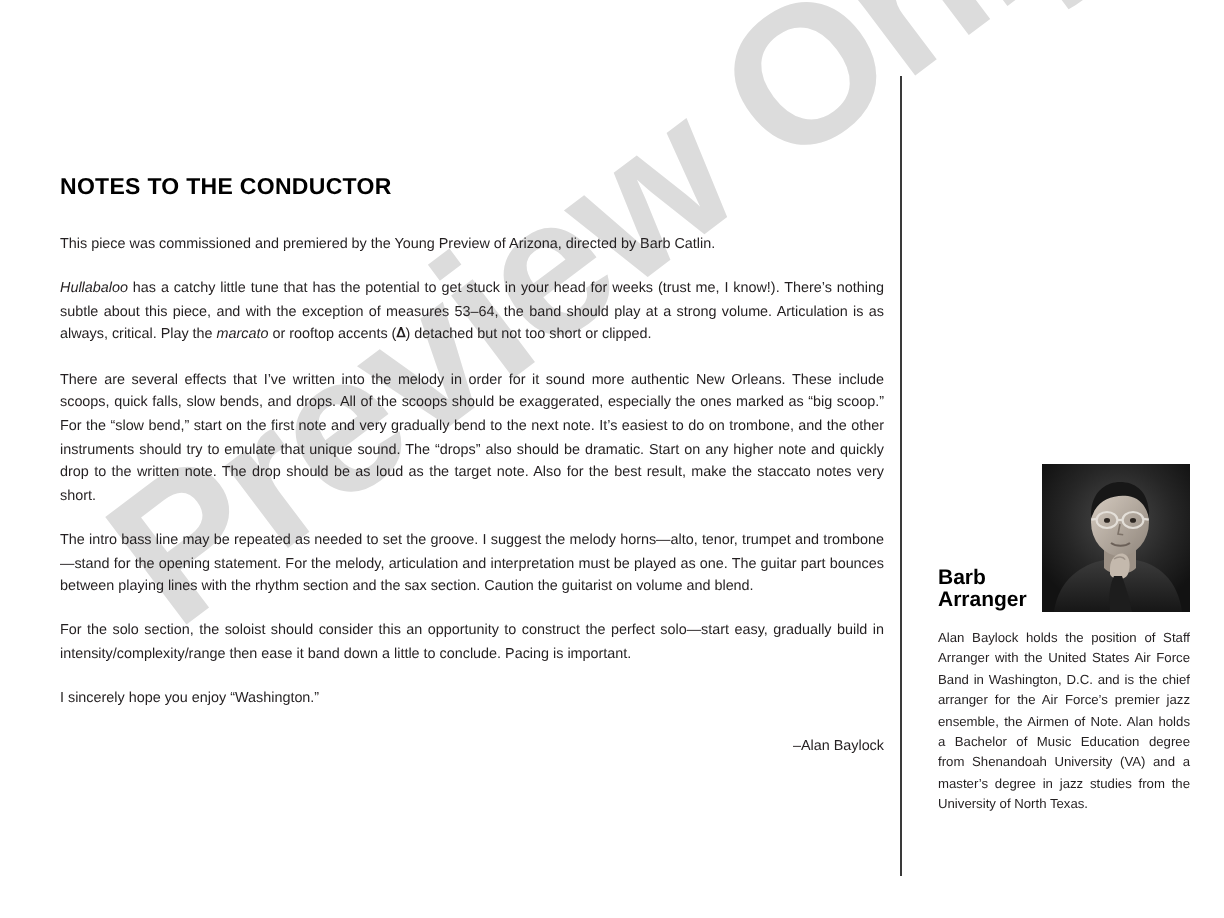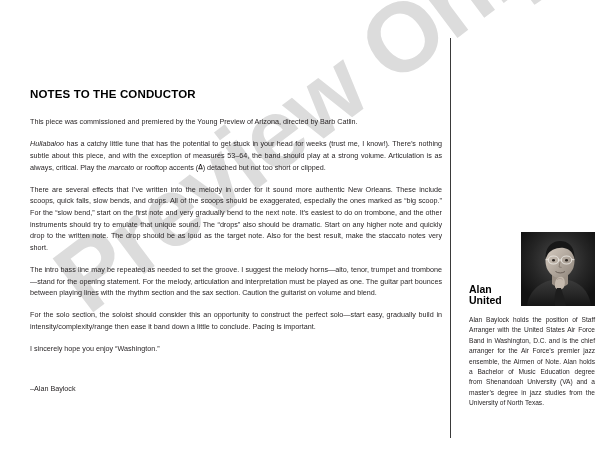--- a/index.html
+++ b/index.html
@@ -77,22 +77,22 @@
   .body-par em {
   }
   .marcato {
     font-size: 6.6px;
     font-weight: bold;
     vertical-align: 0.5px;
   }
   #signature {
     font-size: 7.2px;
     line-height: 11.6px;
-    text-align: left;
-    margin: 28px 0 0 0;
+    text-align: right;
+    margin: 12px 0 0 0;
     color: #231f20;
   }
 
   
   #divider {
     position: absolute;
     left: 450px;
     top: 38px;
     width: 1px;
     height: 400px;
@@ -225,21 +225,21 @@
           <path d="M34.5 39.5 C37 41.4 41.5 41.4 44 39.5" stroke="#6b6058" stroke-width="1" fill="none"></path>
 
           <path d="M34 52 C34 47 38 44 41 45 C44 46 44.5 51 43 55 C41 59 35 58 34 55 Z" fill="#c4b9ad"></path>
           <path d="M36 47.5 C38 46 40.5 46.2 41.6 47.8" stroke="#9d9288" stroke-width="0.7" fill="none"></path>
 
           <path d="M40 56 C42 62 44 68 45 74 L34 74 C33 67 34 60 36 56 Z" fill="#1d1d1d"></path>
         </svg>
       </div>
 
       <div id="author-name">
-        <span class="nm-line">Alan</span>
-        <span class="nm-line">United</span>
+        <span class="nm-line">Barb</span>
+        <span class="nm-line">Arranger</span>
       </div>
     </div>
 
     <p id="bio-text">Alan Baylock holds the position of Staff Arranger with the United States Air Force Band in Washington, D.C. and is the chief arranger for the Air Force’s premier jazz ensemble, the Airmen of Note. Alan holds a Bachelor of Music Education degree from Shenandoah University (VA) and a master’s degree in jazz studies from the University of North Texas.</p>
   </div>
 
 </div>
 
 </body></html>

